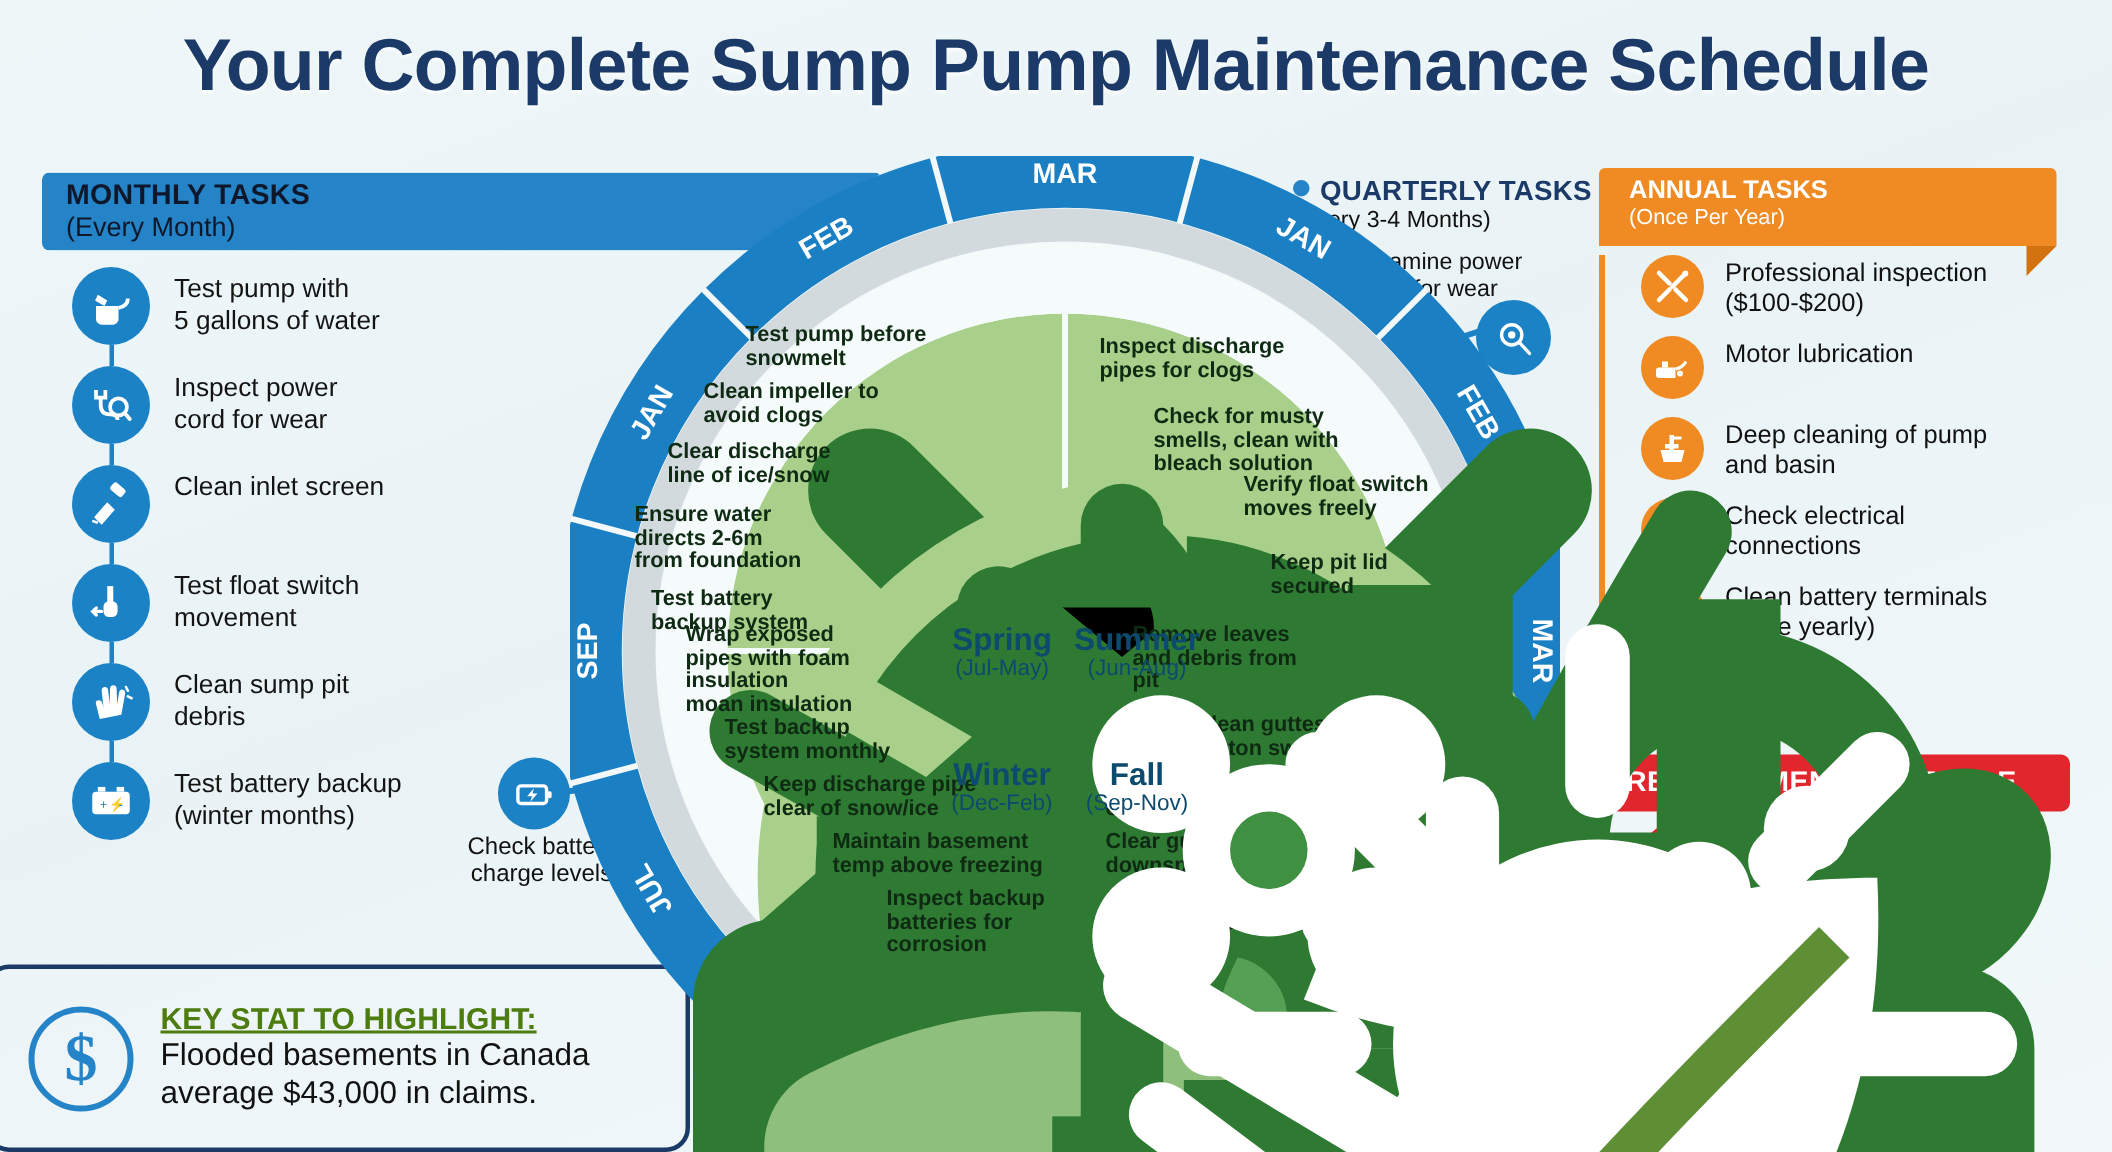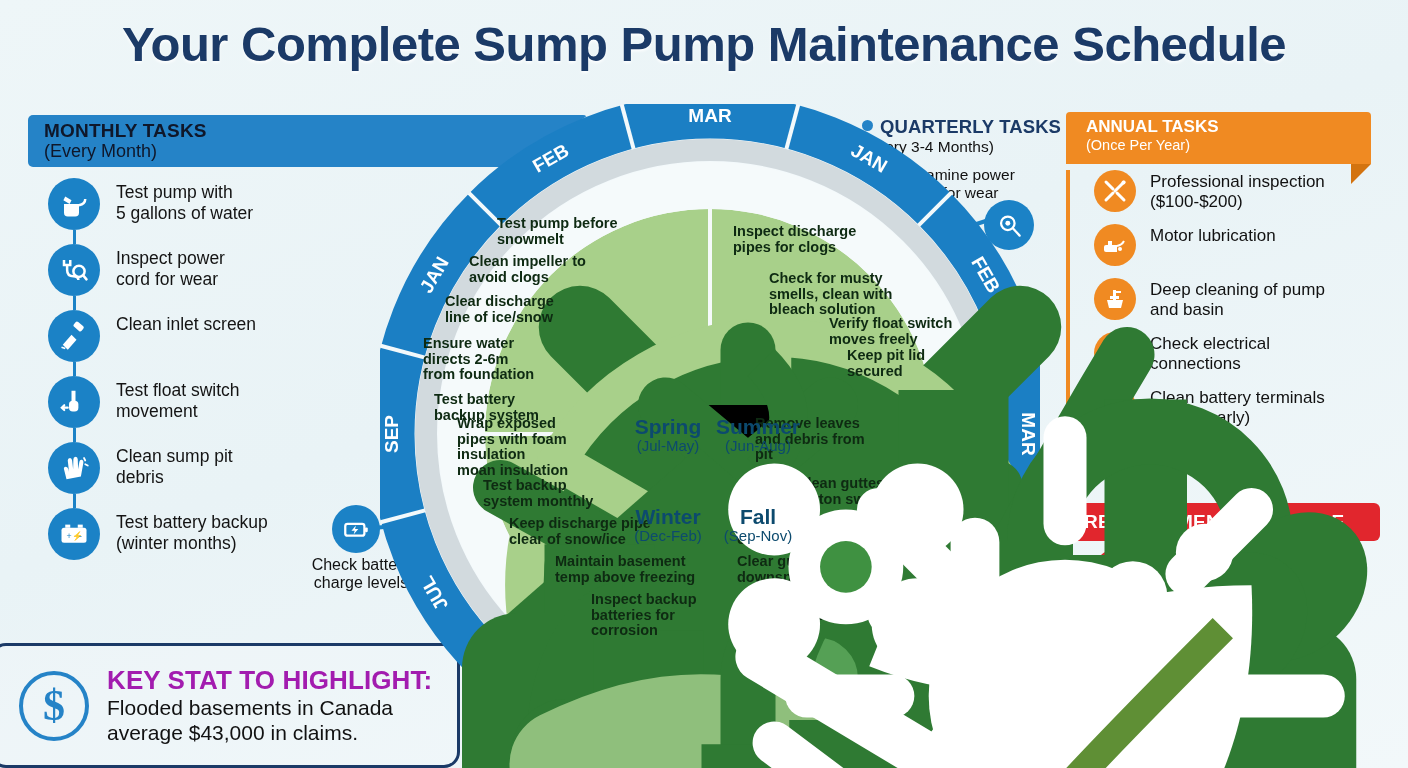--- a/index.html
+++ b/index.html
@@ -64,21 +64,21 @@
     display: flex; align-items: center; padding-left: 26px;
   }
   #key-stat .coin {
     width: 70px; height: 70px; border-radius: 50%;
     border: 4px solid #2583c7; flex: 0 0 70px;
     display: flex; align-items: center; justify-content: center;
     color: #2583c7; font-size: 44px; font-weight: bold;
     font-family: "Liberation Serif", serif;
   }
   #key-stat .txt { margin-left: 18px; }
-  #key-stat .kt { font-size: 26px; font-weight: bold; color: #a21caf; letter-spacing: 0.1px; }
+  #key-stat .kt { font-size: 20px; font-weight: bold; color: #4d7c0f; letter-spacing: 0.1px; text-decoration: underline; }
   #key-stat .kb { font-size: 21px; color: #111; line-height: 1.18; }
 
   
   #annual-panel { position: absolute; left: 1066px; top: 112px; width: 330px; }
   #annual-header {
     position: relative; width: 305px; height: 52px;
     background: #f08a22; border-radius: 4px 4px 0 0;
     padding: 5px 12px 0 20px; color: #fff;
   }
   #annual-header .tail {
@@ -557,21 +557,21 @@
   <div class="task" style="left:422px;top:212px;width:170px;">
     <span class="ico">
         <svg viewBox="0 0 24 24">
           <rect x="11" y="3" width="3" height="8" fill="#2f7a33"></rect>
           <rect x="8.5" y="10" width="8" height="8" rx="3" fill="#2f7a33"></rect>
           <path d="M7 15 L2.5 15 M4.4 13.2 L2.3 15 L4.4 16.8" stroke="#2f7a33" stroke-width="1.6" fill="none" stroke-linecap="round"></path>
         </svg>
       </span>
     <span class="t">Verify float switch<br>moves freely</span>
   </div>
-  <div class="task" style="left:440px;top:244px;width:145px;">
+  <div class="task" style="left:440px;top:264px;width:145px;">
     <span class="ico">
         <svg viewBox="0 0 24 24">
           <rect x="4.5" y="10" width="15" height="11" rx="2" fill="#2f7a33"></rect>
           <path d="M8 10 V7 a4 4 0 0 1 8 0 v3" fill="none" stroke="#2f7a33" stroke-width="2.4"></path>
           <circle cx="12" cy="15.5" r="1.8" fill="#a8d08a"></circle>
         </svg>
       </span>
     <span class="t">Keep pit lid<br>secured</span>
   </div>
 

